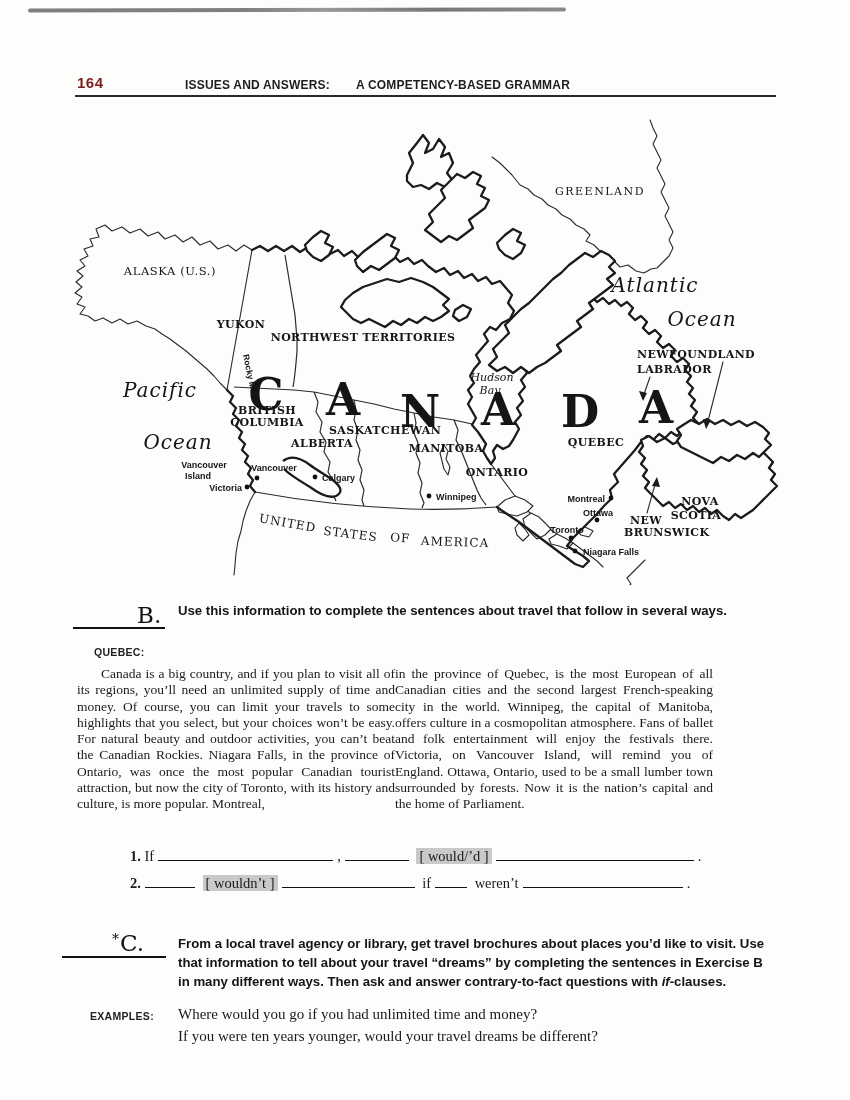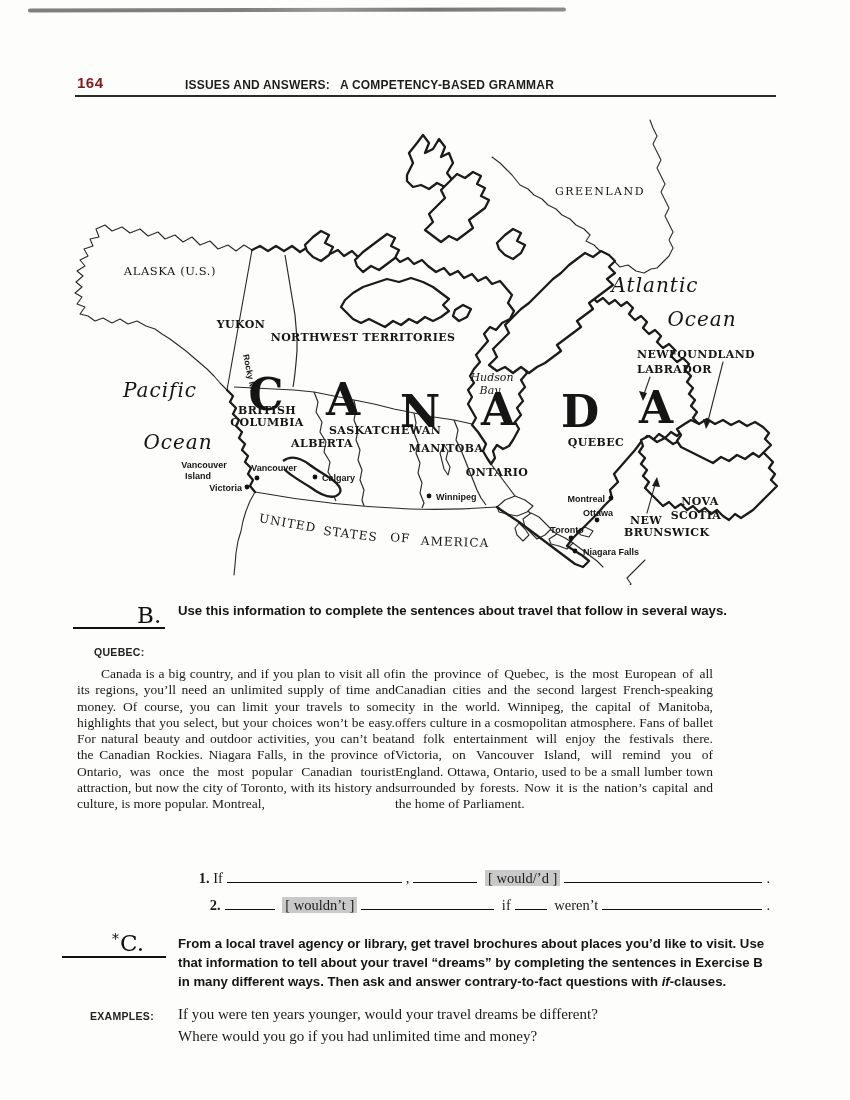--- a/index.html
+++ b/index.html
@@ -5,21 +5,21 @@
   html,body{margin:0;padding:0;background:#e8e8e8;}
   .page{position:relative;width:850px;height:1100px;margin:0 auto;background:#fdfdfc;overflow:hidden;
         font-family:"Liberation Serif",serif;color:#1a1a1a;}
   .abs{position:absolute;}
   
   .smudge{left:28px;top:8px;width:538px;height:3.5px;opacity:.75;border-radius:2px;
           background:linear-gradient(90deg,#555 0 40%,#777 55%,#4a4a4a 75%,#666);transform:rotate(-.12deg);}
   
   .pageno{left:77px;top:74px;font:bold 15px "Liberation Sans",sans-serif;letter-spacing:.5px;color:#7f1d1d;}
   .runhead{left:185px;top:78px;font:bold 12px "Liberation Sans",sans-serif;letter-spacing:.2px;color:#1d1d1d;}
-  .runhead .gap{margin-left:10px;}
+  .runhead .gap{margin-left:26px;}
   .hrule{left:75px;top:95px;width:701px;height:2px;background:#2a2a2a;}
   
   .map{left:0;top:115px;width:850px;height:470px;}
   .map svg{width:100%;height:100%;}
   .coast{fill:none;stroke:#1b1b1b;stroke-width:2.3;stroke-linejoin:round;stroke-linecap:round;}
   .island{fill:#fdfdfc;stroke:#1b1b1b;stroke-width:2.3;stroke-linejoin:round;}
   .thin{fill:none;stroke:#2a2a2a;stroke-width:1.1;stroke-linejoin:round;stroke-linecap:round;}
   .thin-closed{fill:#fdfdfc;stroke:#2a2a2a;stroke-width:1.1;stroke-linejoin:round;}
   .border{fill:none;stroke:#2a2a2a;stroke-width:1.2;stroke-linejoin:round;}
   .dot{fill:#111;}
@@ -37,21 +37,21 @@
   
   .sec-line{height:2px;background:#111;}
   .sec-letter{font:normal 23px "DejaVu Serif",serif;color:#111;}
   .sec-letter .ast{font-size:14px;vertical-align:7px;margin-right:1px;}
   .instr{font:bold 13.2px "Liberation Sans",sans-serif;line-height:18.5px;color:#151515;width:588px;}
   .exlabel{font:bold 10.5px "Liberation Sans",sans-serif;letter-spacing:.3px;color:#222;}
   .exline{font:normal 15px "Liberation Serif",serif;line-height:22px;}
   .cols{left:77px;top:666px;width:666px;display:flex;}
   .col{width:318px;font:normal 13.5px "Liberation Serif",serif;line-height:16.3px;text-align:justify;}
   .col.first{text-indent:24px;}
-  .fills{left:130px;top:869px;width:640px;font:normal 14.5px "Liberation Serif",serif;text-align:right;}
+  .fills{left:130px;top:847px;width:640px;font:normal 14.5px "Liberation Serif",serif;}
   .fillrow{margin-bottom:9px;white-space:nowrap;}
   .fillrow b{font-weight:bold;}
   .bl{display:inline-block;border-bottom:1.4px solid #111;height:13px;margin:0 4px;vertical-align:baseline;}
   .shade{background:#c9c9c9;padding:0 3px;}
 </style>
 </head>
 <body>
 
 <div class="page">
 
@@ -196,17 +196,17 @@
       <span>if</span><span class="bl" style="width:32px;"></span>
       <span>weren’t</span><span class="bl" style="width:160px;"></span><span>.</span>
     </div>
   </div>
 
   <div class="abs sec-line" style="left:62px;top:956px;width:104px;"></div>
   <div class="abs sec-letter" style="left:112px;top:930px;"><span class="ast">*</span><span>C.</span></div>
   <div class="abs instr" style="left:178px;top:934px;line-height:19px;"><span>From a local travel agency or library, get travel brochures about places you’d like to visit. Use that information to tell about your travel “dreams” by completing the sentences in Exercise B in many different ways. Then ask and answer contrary-to-fact questions with </span><i>if</i><span>-clauses.</span></div>
   <div class="abs exlabel" style="left:90px;top:1010px;">EXAMPLES:</div>
   <div class="abs exline" style="left:178px;top:1003px;">
+    <div>Where would you go if you had unlimited time and money?</div>
     <div>If you were ten years younger, would your travel dreams be different?</div>
-    <div>Where would you go if you had unlimited time and money?</div>
   </div>
 
 </div>
 
 </body></html>

